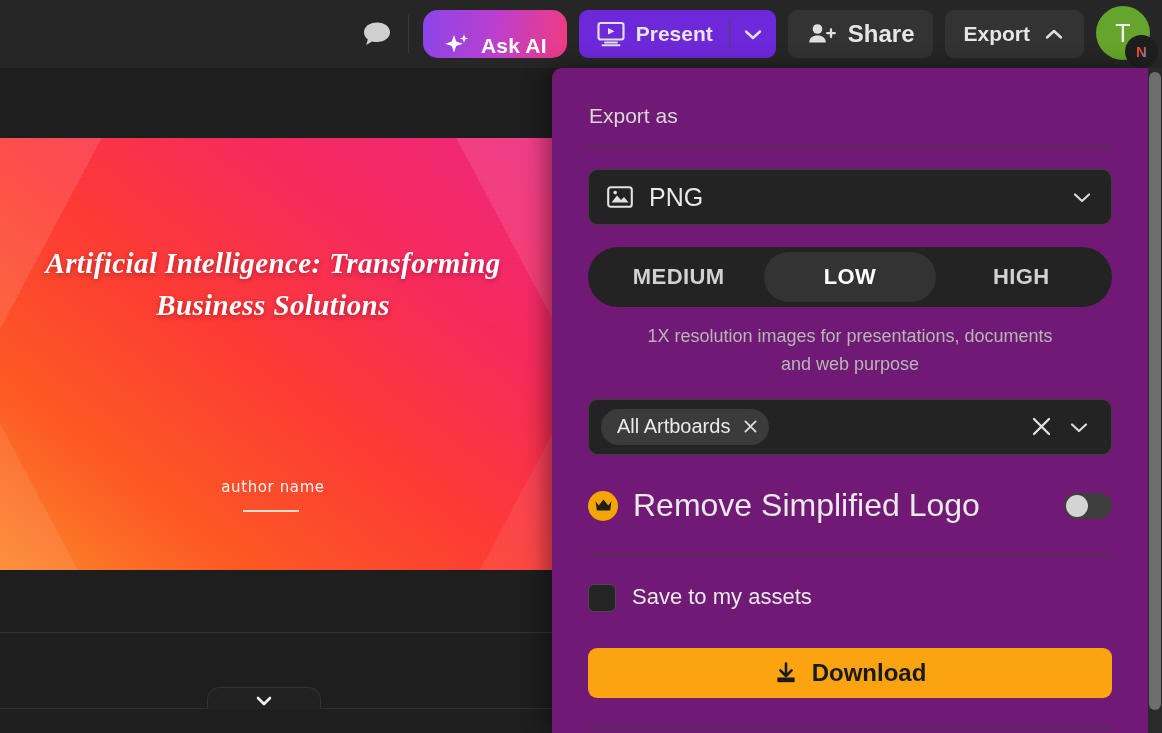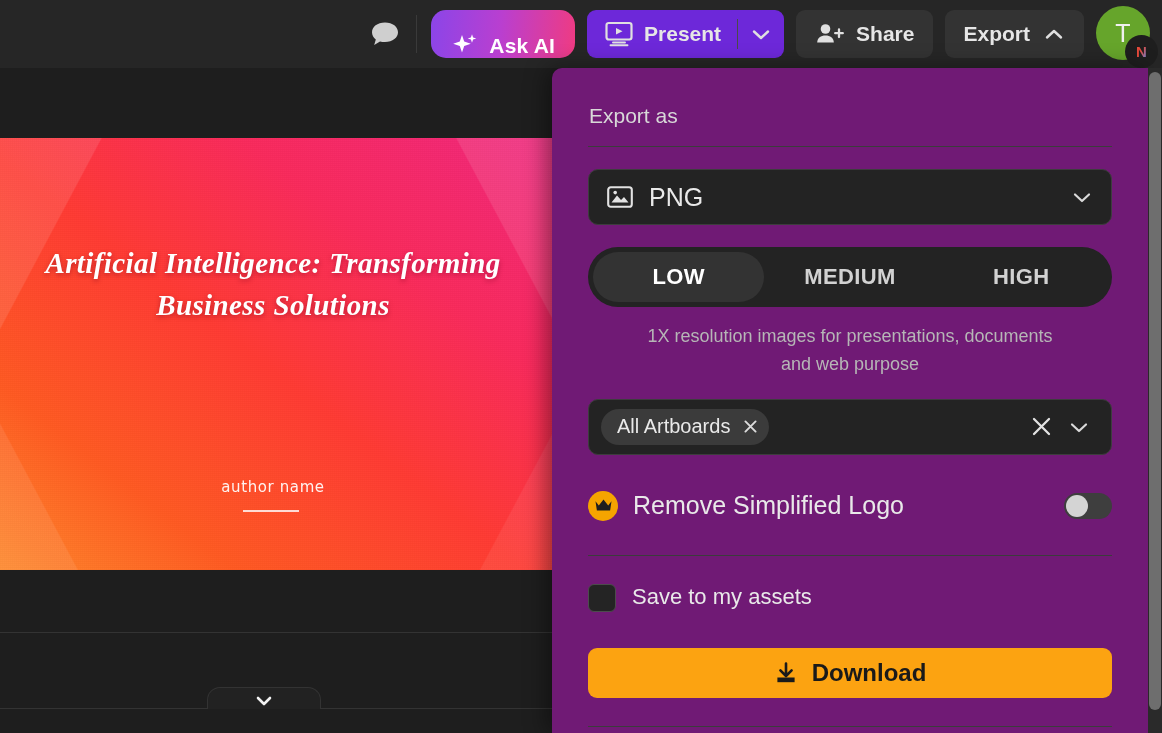--- a/index.html
+++ b/index.html
@@ -44,21 +44,21 @@
     display: flex; align-items: center; gap: 11px;
     padding: 0 16px 0 18px; height: 100%;
     color: #e6e6e6; font-size: 21px; font-weight: bold;
   }
   .grp-div { width: 1px; height: 30px; background: #4a4a4a; }
   .grp-caret { width: 46px; height: 100%; display: flex; align-items: center; justify-content: center; }
   .plain-btn {
     height: 48px; background: #333333; border-radius: 9px;
     display: flex; align-items: center; gap: 11px;
     padding: 0 19px; margin-left: 12px;
-    color: #e6e6e6; font-size: 21px; font-weight: bold; cursor: pointer;
+    color: #e6e6e6; font-size: 24px; font-weight: bold; cursor: pointer;
   }
   .export-btn {
     height: 48px; background: #333333; border-radius: 9px;
     display: flex; align-items: center; gap: 12px;
     padding: 0 18px; margin-left: 12px;
     color: #e6e6e6; font-size: 21px; font-weight: bold; cursor: pointer;
   }
   .avatar-wrap { position: relative; width: 56px; height: 56px; margin-left: 12px; cursor: pointer; }
   .avatar {
     width: 54px; height: 54px; border-radius: 50%;
@@ -226,21 +226,21 @@
 
   .prem-row {
     margin-top: 28px; height: 46px;
     display: flex; align-items: center;
   }
   .crown {
     width: 30px; height: 30px; border-radius: 50%;
     background: #f5a400; display: flex; align-items: center; justify-content: center;
     flex: none;
   }
-  .prem-label { color: #e9e9e9; font-size: 25px; margin-left: 15px; flex: 1; }
+  .prem-label { color: #e9e9e9; font-size: 32px; margin-left: 15px; flex: 1; }
   .toggle {
     width: 48px; height: 26px; border-radius: 13px;
     background: #3e3e3e; display: flex; align-items: center;
     padding: 2px; cursor: pointer; flex: none;
   }
   .toggle .knob { width: 22px; height: 22px; border-radius: 50%; background: #d4d4d4; }
 
   .rule2 { margin-top: 26px; height: 1px; background: #3c3c3c; }
 
   .check-row { margin-top: 28px; height: 40px; display: flex; align-items: flex-start; cursor: pointer; }
@@ -305,22 +305,22 @@
       </span>
       <span class="lbl">PNG</span>
       <span>
         <svg width="22" height="14" viewBox="0 0 22 14">
           <path d="M4 4.5 L11 11 L18 4.5" fill="none" stroke="#d9d9d9" stroke-width="2.2" stroke-linecap="round" stroke-linejoin="round"></path>
         </svg>
       </span>
     </div>
 
     <div class="seg">
+      <div class="seg-item">MEDIUM</div>
       <div class="seg-item active">LOW</div>
-      <div class="seg-item">MEDIUM</div>
       <div class="seg-item">HIGH</div>
     </div>
     <div class="seg-desc">1X resolution images for presentations, documents and web purpose</div>
 
     <div class="tags-box">
       <span class="tag">
         <span>All Artboards</span>
         <span class="tag-x">
           <svg width="17" height="17" viewBox="0 0 17 17">
             <path d="M3.4 3.4 L13.6 13.6 M13.6 3.4 L3.4 13.6" stroke="#dcdcdc" stroke-width="1.9" stroke-linecap="round"></path>

